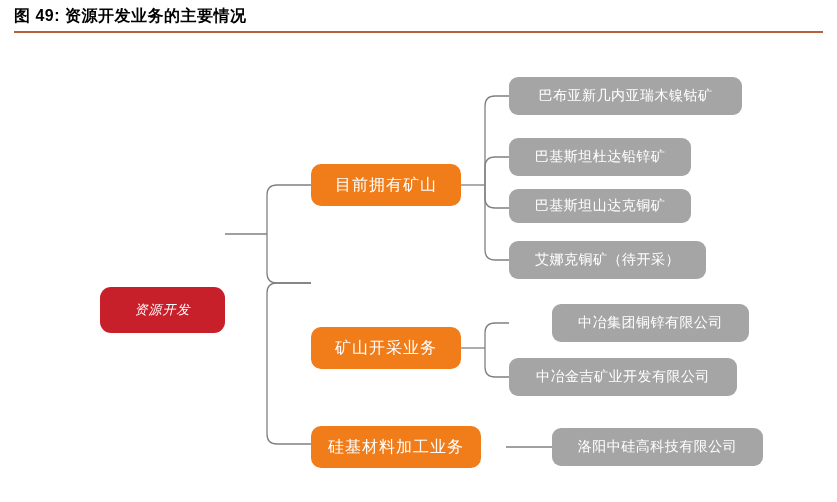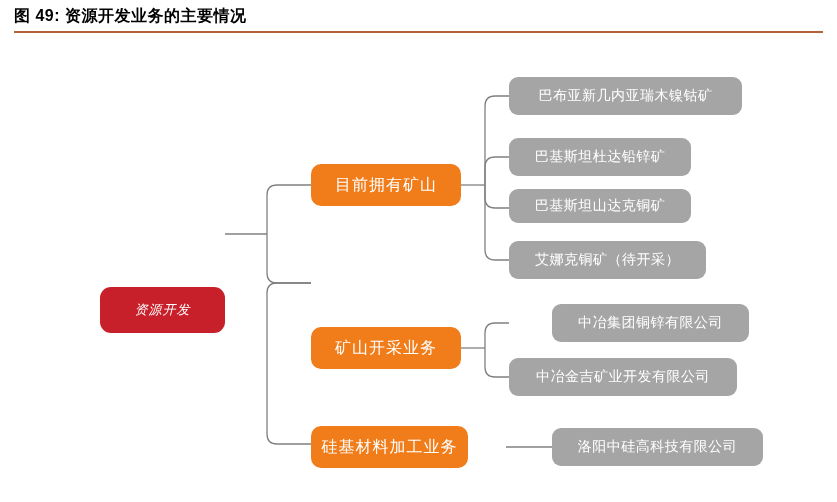--- a/index.html
+++ b/index.html
@@ -145,21 +145,21 @@
   </div>
 
   <div class="node node-leaf" style="left:509px; top:266px; width:197px; height:38px;margin-left:43px;">
     <span>中冶集团铜锌有限公司</span>
   </div>
 
   <div class="node node-leaf" style="left:509px; top:320px; width:228px; height:38px;">
     <span>中冶金吉矿业开发有限公司</span>
   </div>
 
-  <div class="node node-branch" style="left:311px; top:388px; width:157px; height:42px;">
+  <div class="node node-branch" style="left:311px; top:388px; width:170px; height:42px;">
     <span>硅基材料加工业务</span>
   </div>
 
   <div class="node node-leaf" style="left:552px; top:390px; width:211px; height:38px;font-family:Liberation Mono, monospace;">
     <span>洛阳中硅高科技有限公司</span>
   </div>
 
 </div>
 
 </body></html>

